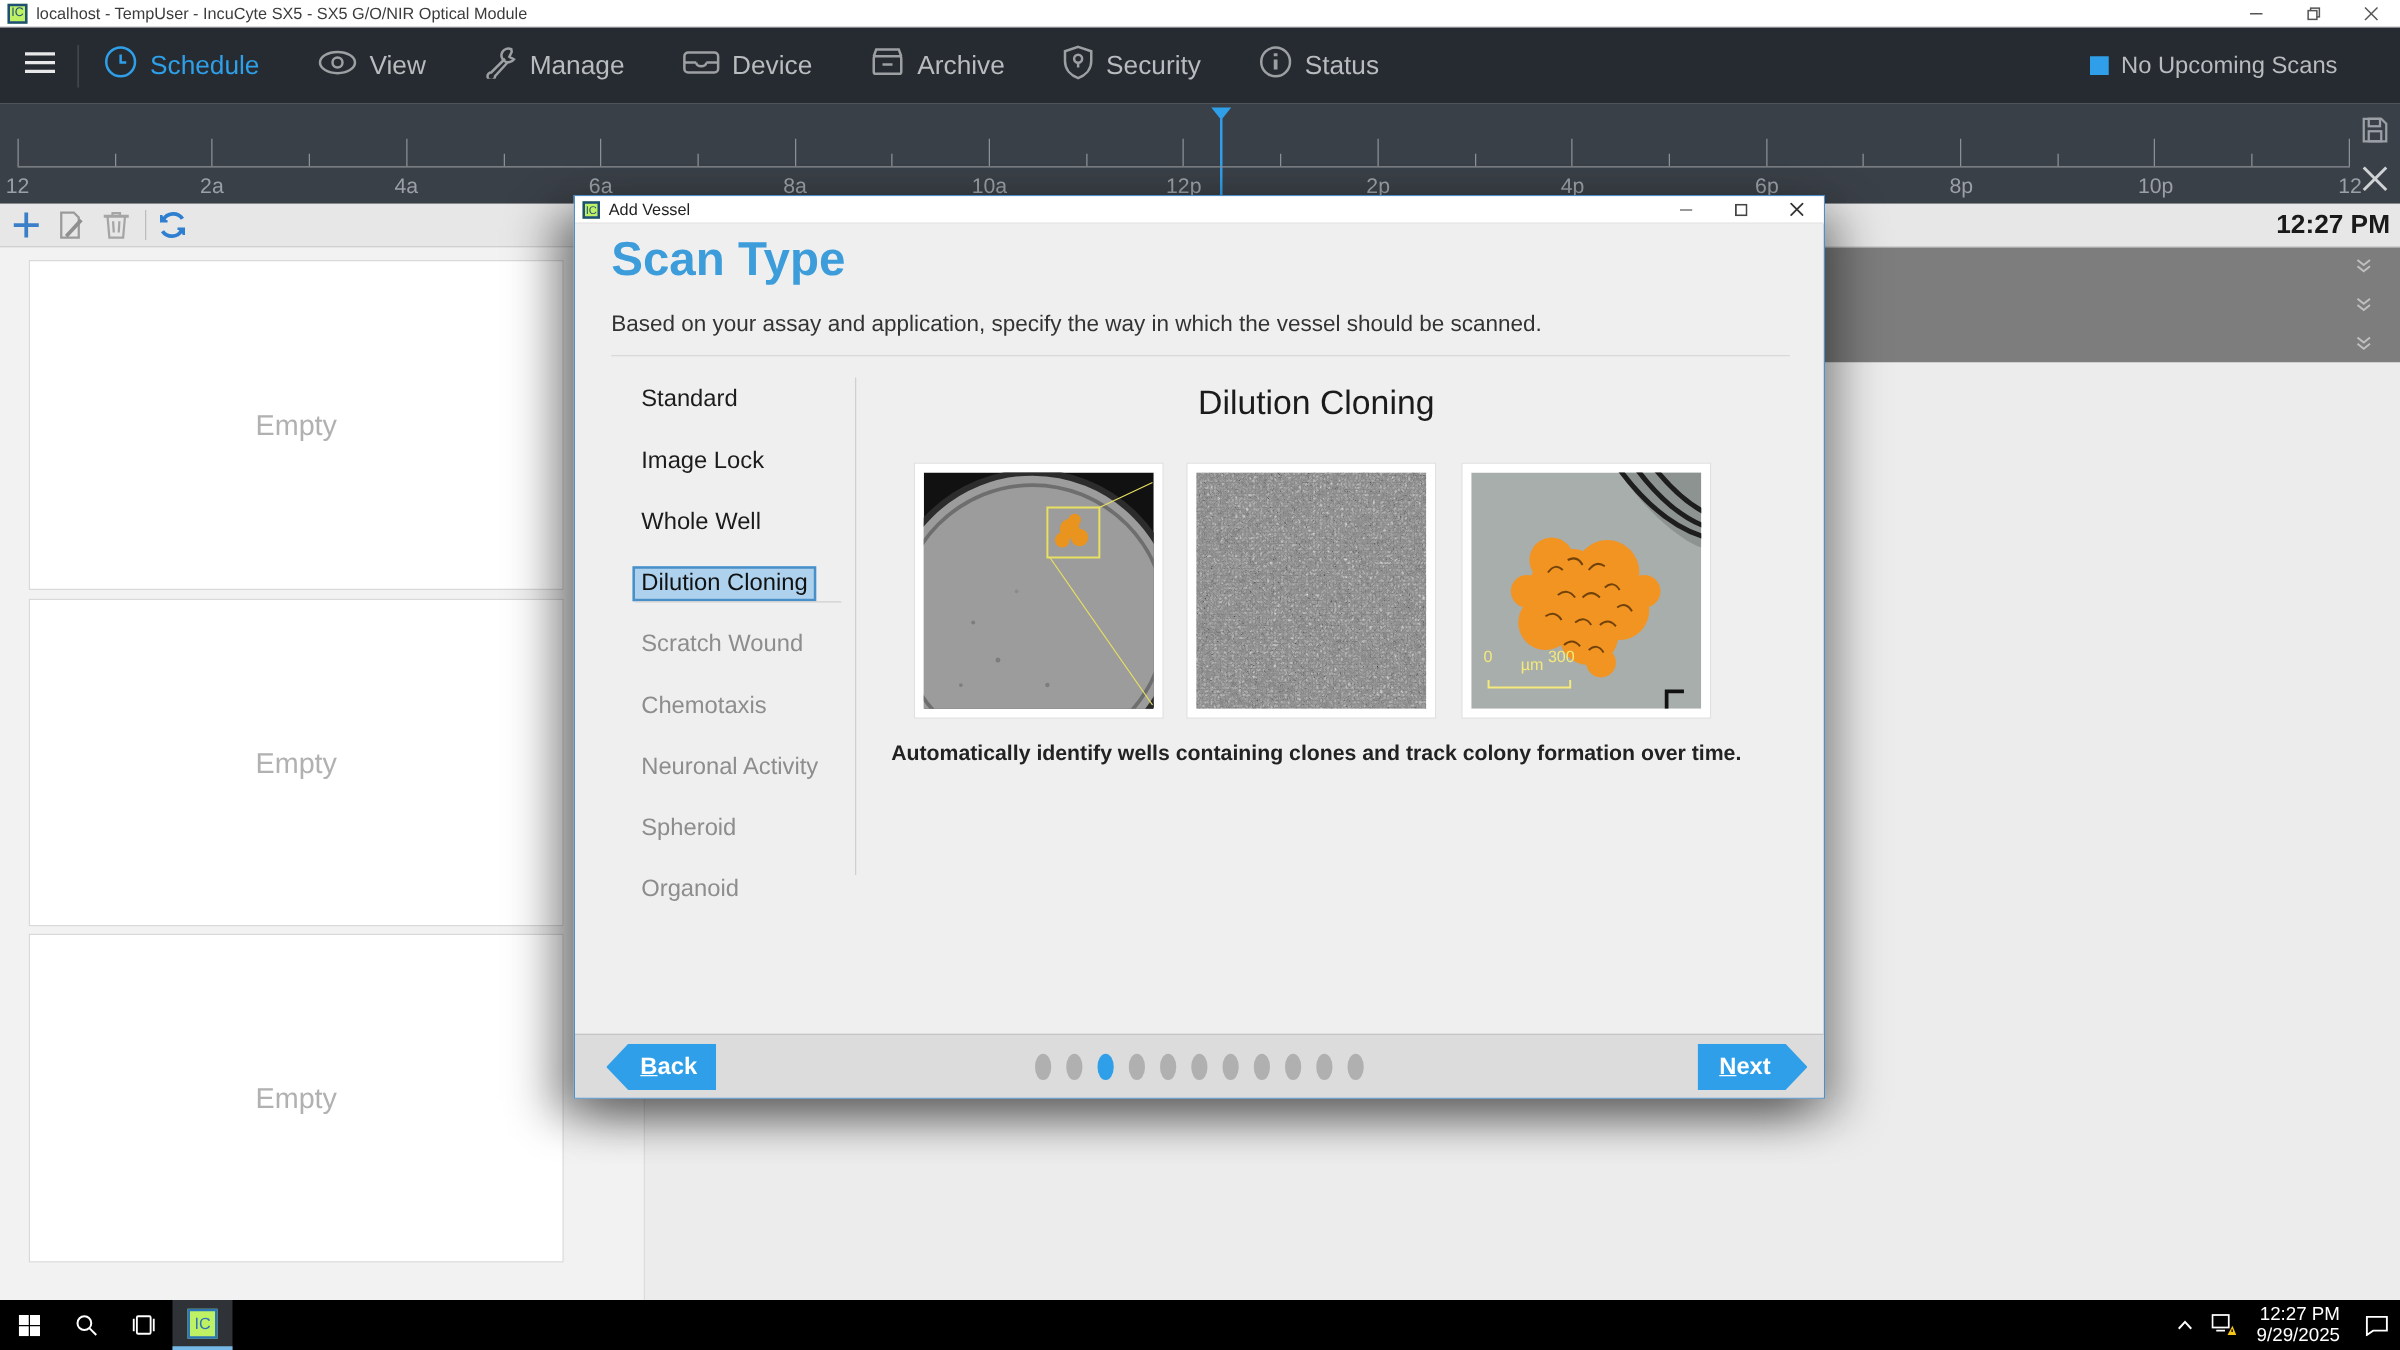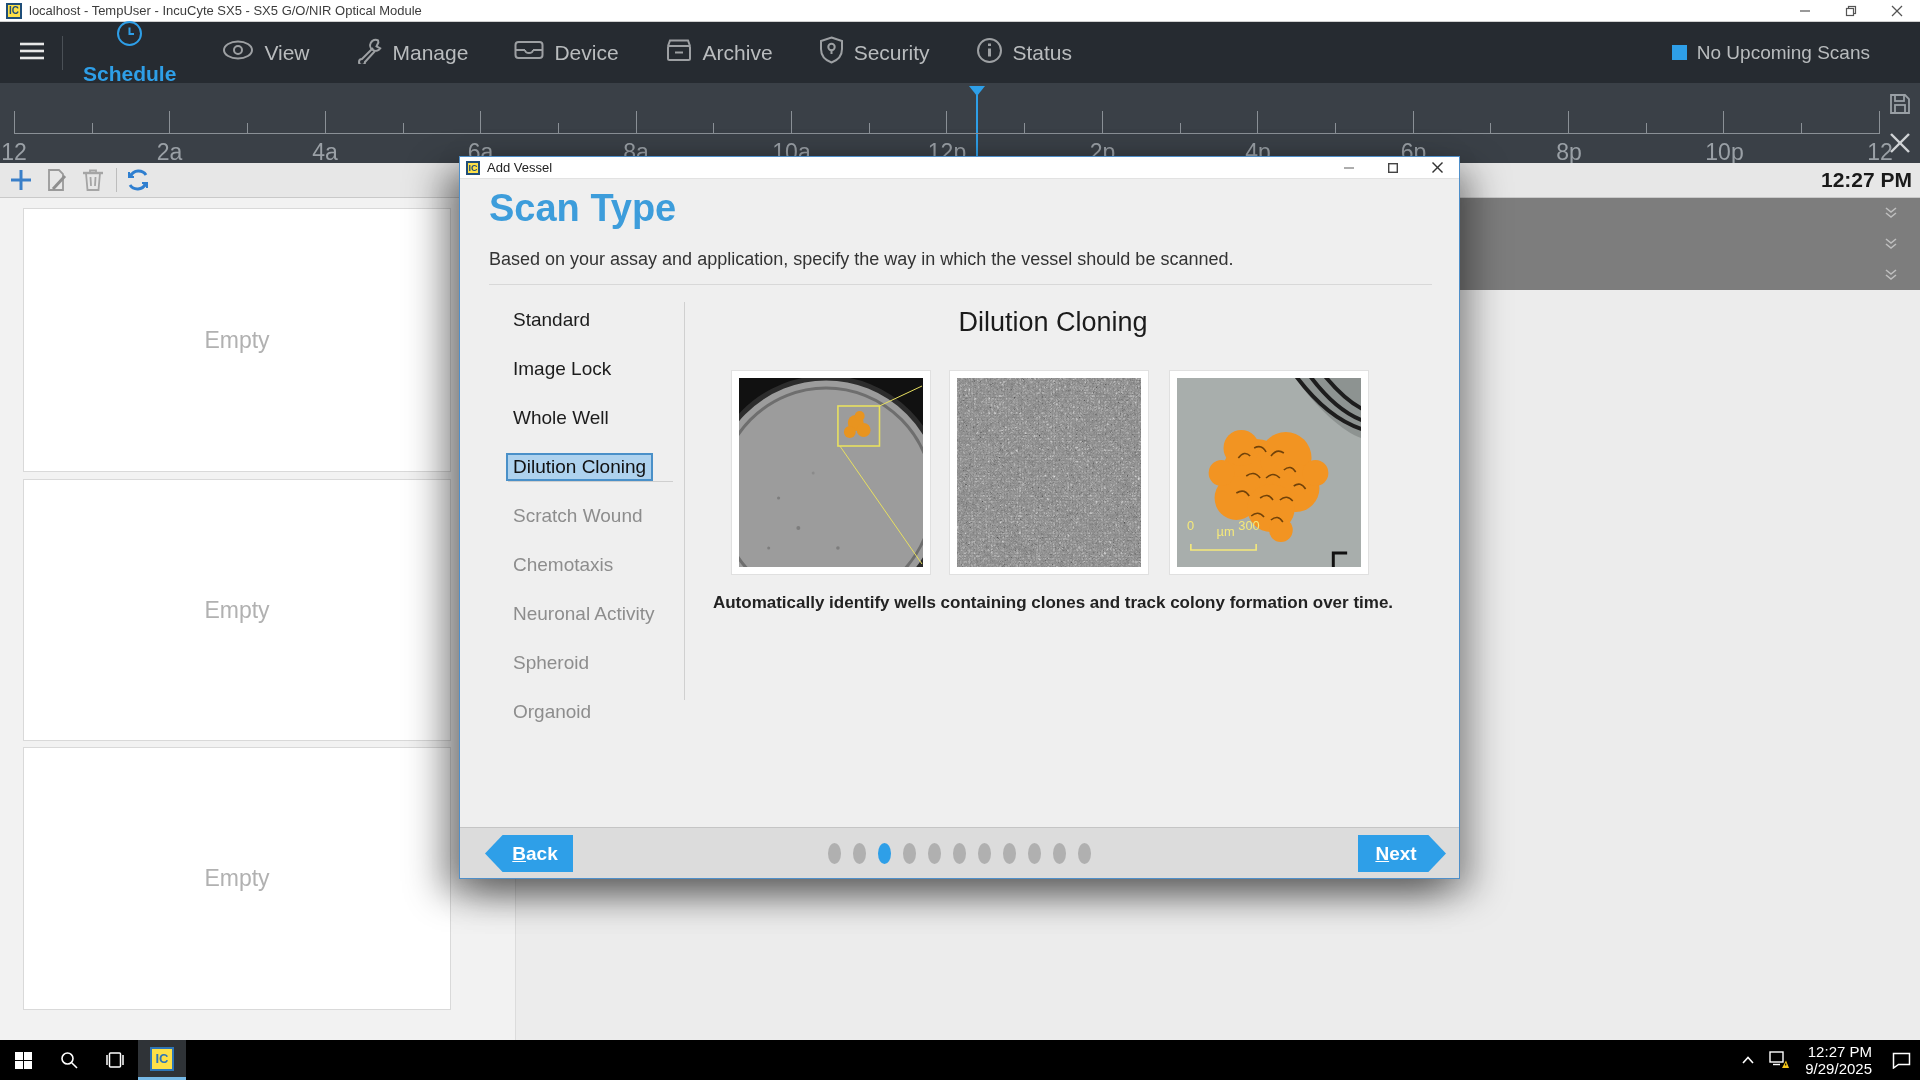--- a/index.html
+++ b/index.html
@@ -4,49 +4,49 @@
 <style>
   html,body{margin:0;padding:0;background:#444;}
   *{box-sizing:border-box;}
   #screen{position:relative;width:1920px;height:1080px;background:#ececec;overflow:hidden;
           font-family:"Liberation Sans",sans-serif;-webkit-font-smoothing:antialiased;}
   .abs{position:absolute;}
 
   
   #titlebar{left:0;top:0;width:1920px;height:22px;background:#fff;border-bottom:1px solid #d0d0d0;
             display:flex;align-items:center;font-size:13px;color:#3c3c3c;}
-  .ic-logo{width:16px;height:16px;border:2px solid #1f4e79;background:#fde047;color:#1f4e79;
-           font-weight:bold;font-size:10px;display:flex;align-items:center;justify-content:center;margin:0 7px 0 6px;}
+  .ic-logo{width:16px;height:16px;border:2px solid #1f4e79;background:#bef264;color:#1f4e79;
+           font-weight:normal;font-size:10px;display:flex;align-items:center;justify-content:center;margin:0 7px 0 6px;}
   #titlebar .winbtns{margin-left:auto;display:flex;height:100%;}
   #titlebar .winbtn{width:46px;height:100%;display:flex;align-items:center;justify-content:center;color:#555;}
 
   
   #navbar{left:0;top:22px;width:1920px;height:61px;background:#262b31;display:flex;align-items:center;color:#b9bcbe;}
   .navitem{display:flex;align-items:center;gap:10px;font-size:21px;margin-right:46px;cursor:pointer;}
   .navitem svg{stroke:#9da0a3;fill:none;stroke-width:2;}
-  .navitem.active{color:#2e9fe8;font-weight:bold;flex-direction:column;}
+  .navitem.active{color:#2e9fe8;font-weight:normal;}
   .navitem.active svg{stroke:#2e9fe8;}
   #hamburger{margin:0 18px 0 20px;}
   #nav-divider{width:1px;height:34px;background:#4a5056;margin-right:20px;}
   #nav-status{margin-left:auto;margin-right:50px;display:flex;align-items:center;gap:10px;font-size:19px;color:#b9bcbe;}
   #nav-status .sq{width:15px;height:15px;background:#2e9fe8;}
 
   
   #timeline{left:0;top:83px;width:1920px;height:80px;background:#3a4047;color:#9aa0a6;}
   #tl-hint{left:0;top:9px;width:1880px;text-align:center;font-size:17px;color:#99a0a7;}
   #tl-marker-tri{left:969px;top:3px;width:0;height:0;border-left:8px solid transparent;
                  border-right:8px solid transparent;border-top:10px solid #2e9fe8;}
   #tl-marker-line{left:976px;top:12px;width:2px;height:68px;background:#2e9fe8;}
   #tl-baseline{left:14px;top:50px;width:1866px;height:1px;background:#8a9096;}
   #tl-ticks{left:14px;top:28px;width:1866px;height:22px;display:flex;justify-content:space-between;align-items:flex-end;}
   #tl-ticks .tick{width:1px;background:#8a9096;height:22px;}
   #tl-ticks .tick.minor{height:10px;}
   #tl-labels{left:14px;top:56px;width:1866px;display:flex;justify-content:space-between;}
   #tl-labels .tl-label{width:0;display:flex;justify-content:center;}
-  #tl-labels .tl-label span{white-space:nowrap;font-size:23px;color:#9aa0a6;}
+  #tl-labels .tl-label span{white-space:nowrap;font-size:17px;color:#9aa0a6;}
   #tl-save{left:1889px;top:10px;}
   #tl-close{left:1889px;top:49px;}
 
   
   #headerbar{left:0;top:163px;width:1920px;height:35px;background:#e7e7e7;border-bottom:1px solid #c9c9c9;
              display:flex;align-items:center;}
   .toolbtn{display:flex;align-items:center;justify-content:center;width:30px;height:30px;margin-left:6px;}
   #tool-sep{width:1px;height:24px;background:#bdbdbd;margin-left:8px;}
   #header-clock{margin-left:auto;margin-right:8px;font-size:21px;font-weight:bold;color:#1a1a1a;}
 

